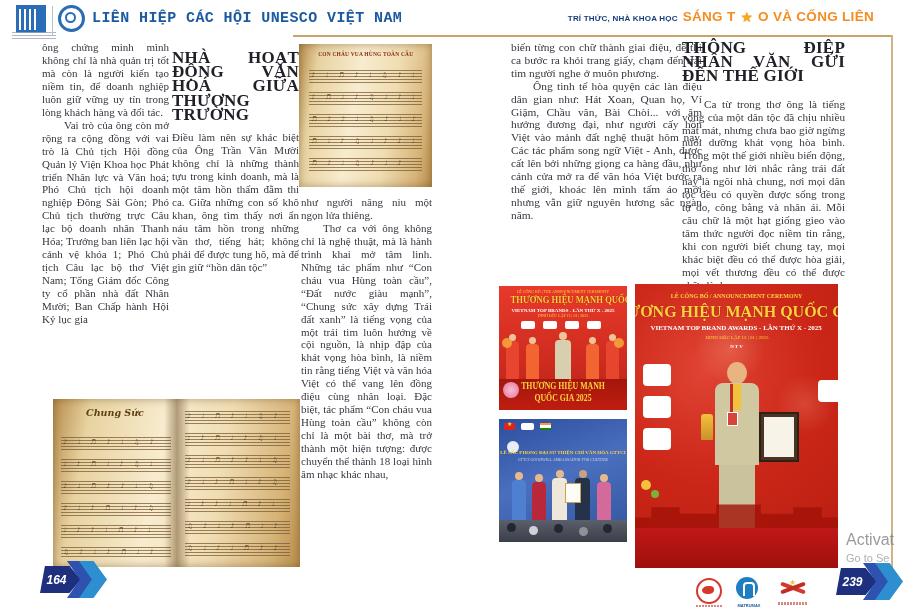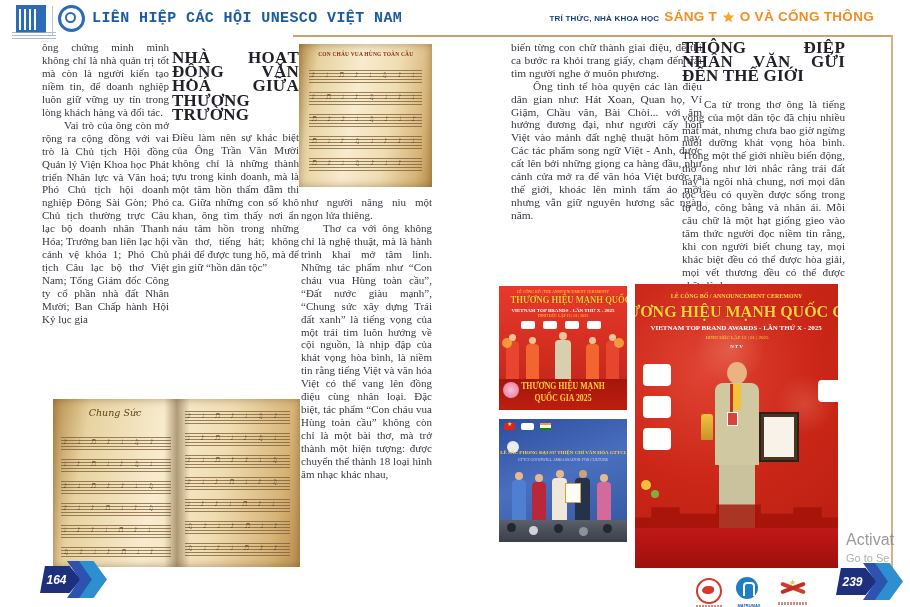--- a/index.html
+++ b/index.html
@@ -38,21 +38,21 @@
      letter-spacing:.2px;margin:10px 0 9px;text-align:justify;}
   .heading.first{margin-top:0;}
 
   
   .sheet{position:absolute;background:
      linear-gradient(100deg,#b78c4b 0%,#e7d2a0 14%,#f8eccf 42%,#efdcb2 66%,#d7b478 88%,#b98e4e 100%);
      box-shadow:inset 0 0 8px rgba(90,60,20,.45);overflow:hidden;}
   .sheet-title{position:relative;margin-top:7px;text-align:center;font-weight:700;
      color:#8b2d12;font-size:8px;transform:scale(.68);transform-origin:50% 0;width:147%;left:-23.5%;
      letter-spacing:.3px;}
-  .script-title{position:relative;margin-top:8px;text-align:center;font-style:italic;font-weight:400;
+  .script-title{position:relative;margin-top:8px;text-align:center;font-style:italic;font-weight:700;
      color:#5f4116;font-size:9.5px;line-height:11px;font-family:"DejaVu Serif",serif;}
   .staves{position:absolute;left:10px;right:10px;opacity:.75;background:
      repeating-linear-gradient(to bottom,
        #7a5c35 0 .6px,transparent .6px 3px,
        #7a5c35 3px 3.6px,transparent 3.6px 6px,
        #7a5c35 6px 6.6px,transparent 6.6px 9px,
        #7a5c35 9px 9.6px,transparent 9.6px 12px,
        #7a5c35 12px 12.6px,transparent 12.6px 22px);}
   .notes{position:absolute;left:12px;right:12px;color:#4f3a1d;font-size:6.5px;line-height:22px;
      letter-spacing:4px;overflow:hidden;font-family:"DejaVu Sans",sans-serif;opacity:.85;
@@ -103,21 +103,21 @@
   <div>
     <div class="unesco-temple"></div>
     <div class="unesco-caption"></div>
     <div class="logo-divider"></div>
     <div class="circle-logo"></div>
     <div class="hdr-left-title">LIÊN HIỆP CÁC HỘI UNESCO VIỆT NAM</div>
     <div class="hdr-right">
       <span class="tag-prefix">TRÍ THỨC, NHÀ KHOA HỌC</span>
       <span class="tag-main">SÁNG T</span>
       <span class="tag-star">★</span>
-      <span class="tag-main">O VÀ CỐNG THÔNG</span>
+      <span class="tag-main">O VÀ CỐNG LIÊN</span>
     </div>
     <div class="gold-hline"></div>
     <div class="gold-vline"></div>
   </div>
 
   <div class="col c-small" style="left:42px;top:41px;width:127px;">
     <p class="p">ông chứng minh mình không chỉ là nhà quản trị tốt mà còn là người kiến tạo niềm tin, để doanh nghiệp luôn giữ vững uy tín trong lòng khách hàng và đối tác.</p>
     <p class="p ind">Vai trò của ông còn mở rộng ra cộng đồng với vai trò là Chủ tịch Hội đồng Quản lý Viện Khoa học Phát triển Nhân lực và Văn hoá; Phó Chủ tịch hội doanh nghiệp Đông Sài Gòn; Phó Chủ tịch thường trực Câu lạc bộ doanh nhân Thanh Hóa; Trưởng ban liên lạc hội cảnh vệ khóa 1; Phó Chủ tịch Câu lạc bộ thơ Việt Nam; Tổng Giám đốc Công ty cổ phần nhà đất Nhân Mười; Ban Chấp hành Hội Kỷ lục gia</p>
   </div>
 

